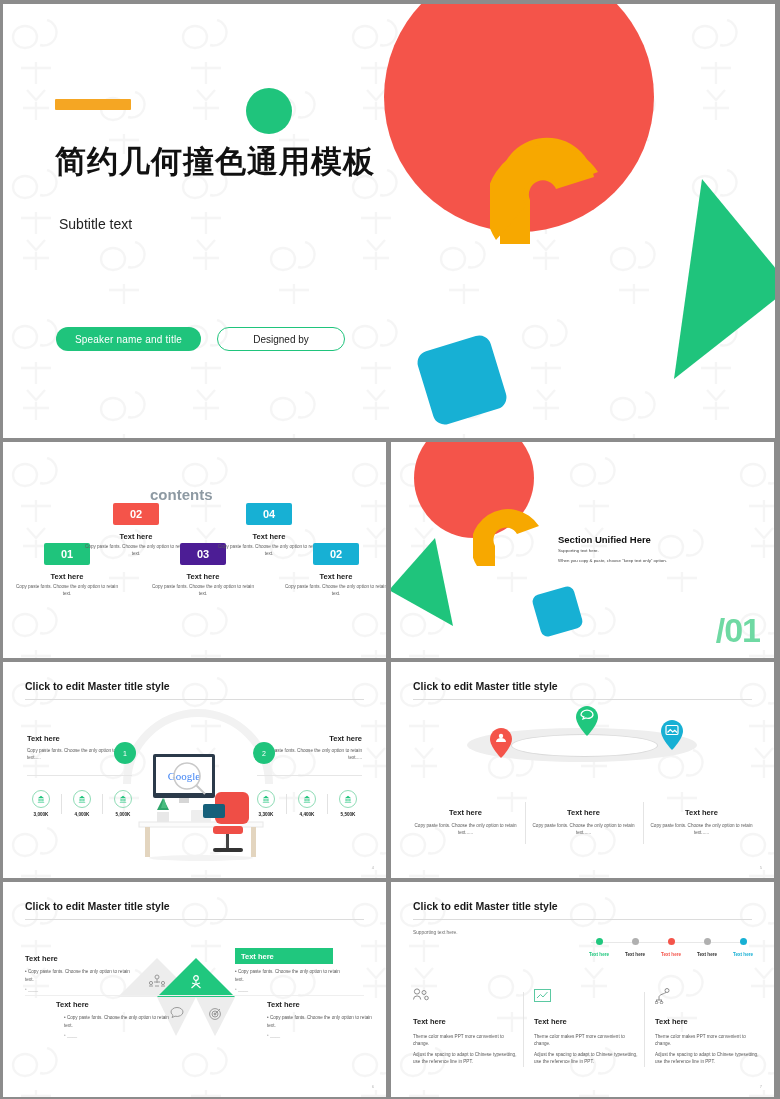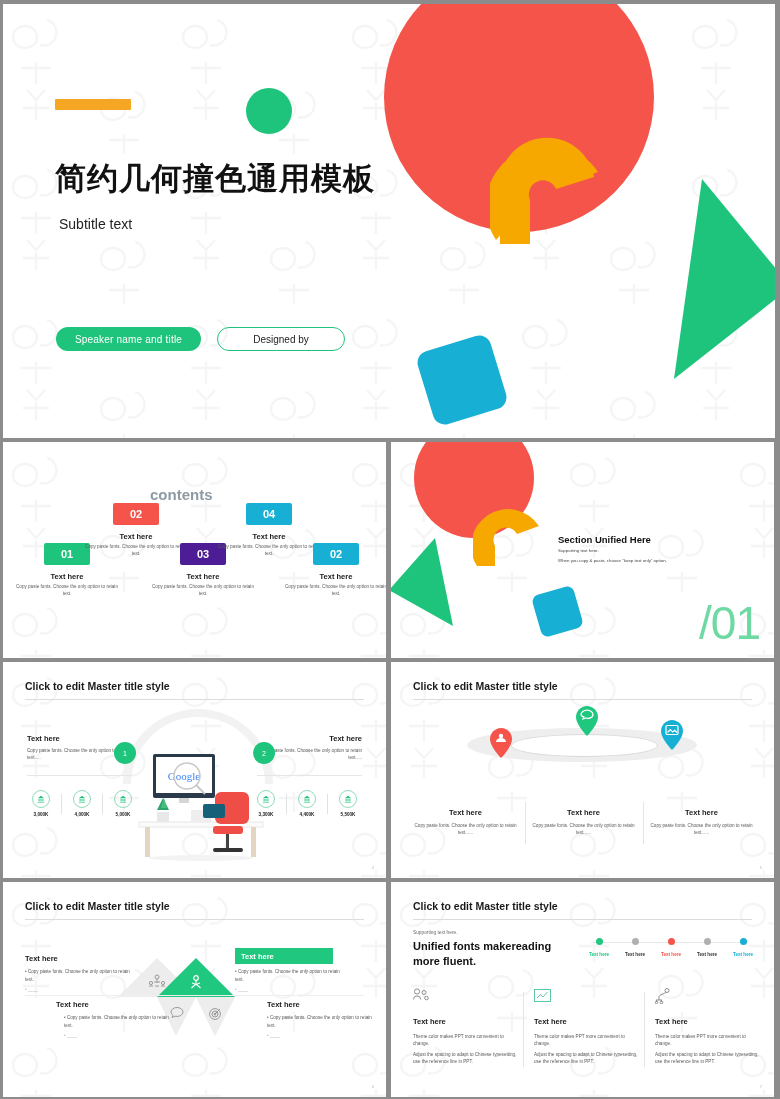--- a/index.html
+++ b/index.html
@@ -18,40 +18,40 @@
         repeating-linear-gradient(0deg, rgba(0,0,0,0) 0 100px, rgba(0,0,0,0) 100px);
   }
 
   
   .bar-orange{position:absolute;left:52px;top:95px;width:76px;height:11px;background:#f5a623;border-radius:1px;}
   .dot-green{position:absolute;left:243px;top:84px;width:46px;height:46px;border-radius:50%;background:#1fc47c;}
   .big-circle{position:absolute;left:381px;top:-42px;width:270px;height:270px;border-radius:50%;background:#f4544a;}
   .arc-orange{position:absolute;left:487px;top:110px;width:120px;height:135px;}
   .tri-green{position:absolute;left:663px;top:175px;width:125px;height:200px;}
   .sq-blue{position:absolute;left:421px;top:338px;width:76px;height:76px;background:#17b0d4;border-radius:12px;transform:rotate(-17deg);}
-  .hero-title{position:absolute;left:52px;top:137px;font-size:31px;font-weight:bold;color:#111;letter-spacing:1px;margin-top:17px;}
+  .hero-title{position:absolute;left:52px;top:137px;font-size:31px;font-weight:bold;color:#111;letter-spacing:1px;}
   .hero-sub{position:absolute;left:56px;top:212px;font-size:14px;color:#222;}
   .pill-fill{position:absolute;left:53px;top:323px;width:145px;height:24px;border-radius:12px;background:#1fc47c;
       color:#fff;font-size:10px;display:flex;align-items:center;justify-content:center;letter-spacing:.2px;}
   .pill-out{position:absolute;left:214px;top:323px;width:128px;height:24px;border-radius:12px;border:1.3px solid #1fc47c;
       color:#222;font-size:10px;display:flex;align-items:center;justify-content:center;box-sizing:border-box;}
   .cbox{position:absolute;width:46px;height:22px;border-radius:2px;color:#fff;font-size:11px;font-weight:bold;
         display:flex;align-items:center;justify-content:center;}
   .clabel{position:absolute;width:106px;text-align:center;font-size:7.5px;font-weight:bold;color:#1a1a1a;}
   .cdesc{position:absolute;width:106px;text-align:center;font-size:4.6px;color:#5c5c5c;line-height:1.5;}
 
   
   .sh-circle{position:absolute;width:120px;height:120px;border-radius:50%;background:#f4544a;}
   .sh-arc{position:absolute;}
   .sh-tri{position:absolute;}
   .sh-sq{position:absolute;width:43px;height:43px;background:#17b0d4;border-radius:7px;transform:rotate(-16deg);}
   .sh-title{position:absolute;font-size:9.5px;font-weight:bold;color:#111;}
   .sh-s1{position:absolute;font-size:4.4px;color:#444;}
   .sh-s2{position:absolute;font-size:4.4px;color:#444;}
-  .sh-num{position:absolute;font-size:46px;font-weight:normal;color:#6fd9a3;letter-spacing:-1px;text-align:right;}
+  .sh-num{position:absolute;font-size:34px;font-weight:bold;color:#6fd9a3;letter-spacing:-1px;text-align:right;}
 
   
   .ct{position:absolute;left:22px;top:18px;font-size:10.5px;font-weight:bold;color:#1a1a1a;}
   .crule{position:absolute;left:22px;right:22px;top:37px;height:1px;background:#dcdcdc;}
   .pg{position:absolute;right:12px;bottom:8px;font-size:4px;color:#b5b5b5;}
 
   .th{font-size:7.5px;font-weight:bold;color:#1a1a1a;}
   .tp{font-size:4.6px;color:#5a5a5a;line-height:1.6;}
 
   .numcircle{width:22px;height:22px;border-radius:50%;background:#1fc47c;color:#fff;font-size:7px;
@@ -390,24 +390,20 @@
   </div>
 
   <div class="slide s-half2">
     <svg class="wm" viewBox="0 0 383 215" preserveAspectRatio="none">
       <rect width="383" height="215" fill="url(#wmp1)"></rect>
     </svg>
     <div class="ct">Click to edit Master title style</div>
     <div class="crule"></div>
 
     <div style="position:absolute;left:22px;top:48px;font-size:4.8px;color:#6a6a6a;">Supporting text here.</div>
-    <div style="position:absolute;left:22px;top:57px;font-size:11px;font-weight:bold;color:#111;line-height:1.35;width:160px;">
-      <span>Unified fonts makereading</span><br>
-      <span>more fluent.</span>
-    </div>
 
     <div class="tlline" style="left:200px;top:60px;width:156px;"></div>
     <div class="tlrow" style="left:190px;top:56px;">
       <div class="tlitem">
         <div class="tldot" style="background:#20c77e;"></div>
         <div class="tllabel" style="color:#20c77e;">Text here</div>
       </div>
       <div class="tlitem">
         <div class="tldot" style="background:#b0b0b0;"></div>
         <div class="tllabel" style="color:#333;">Text here</div>

